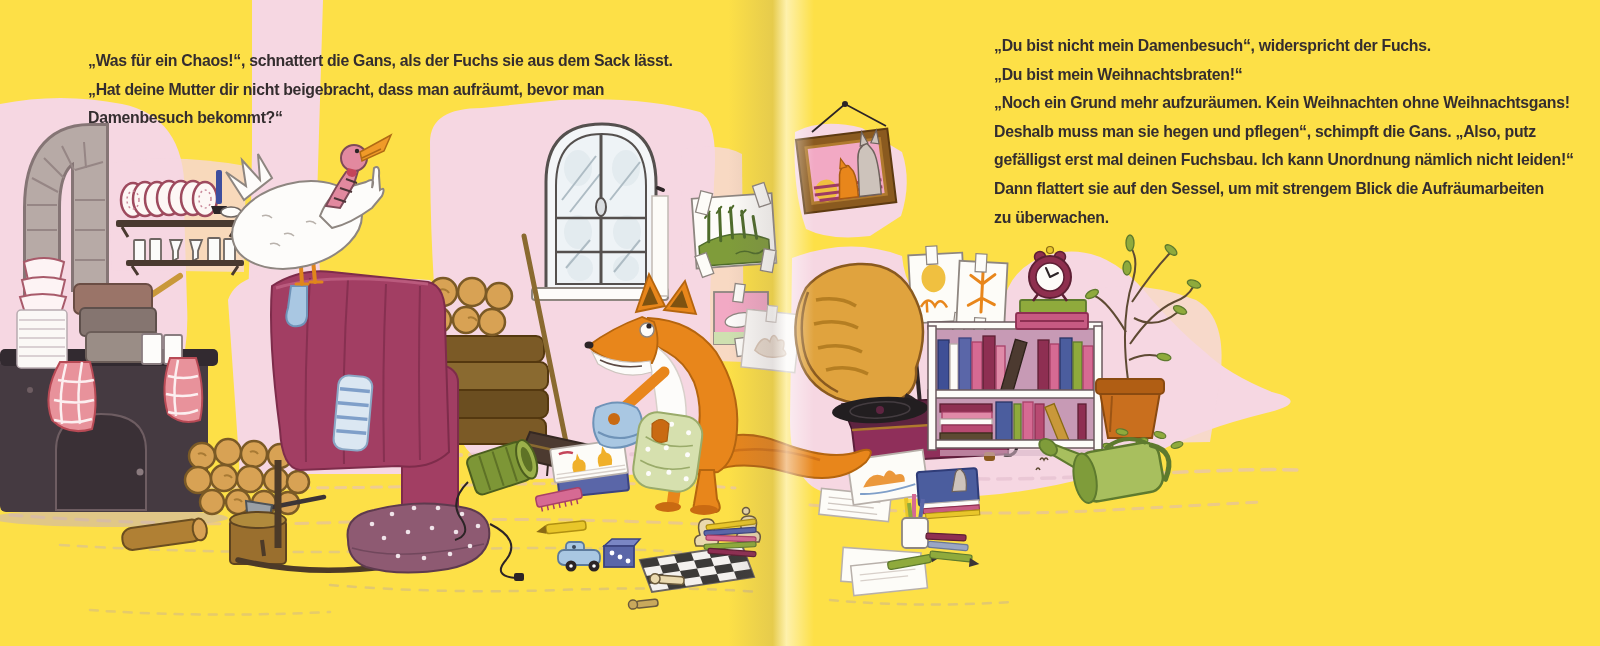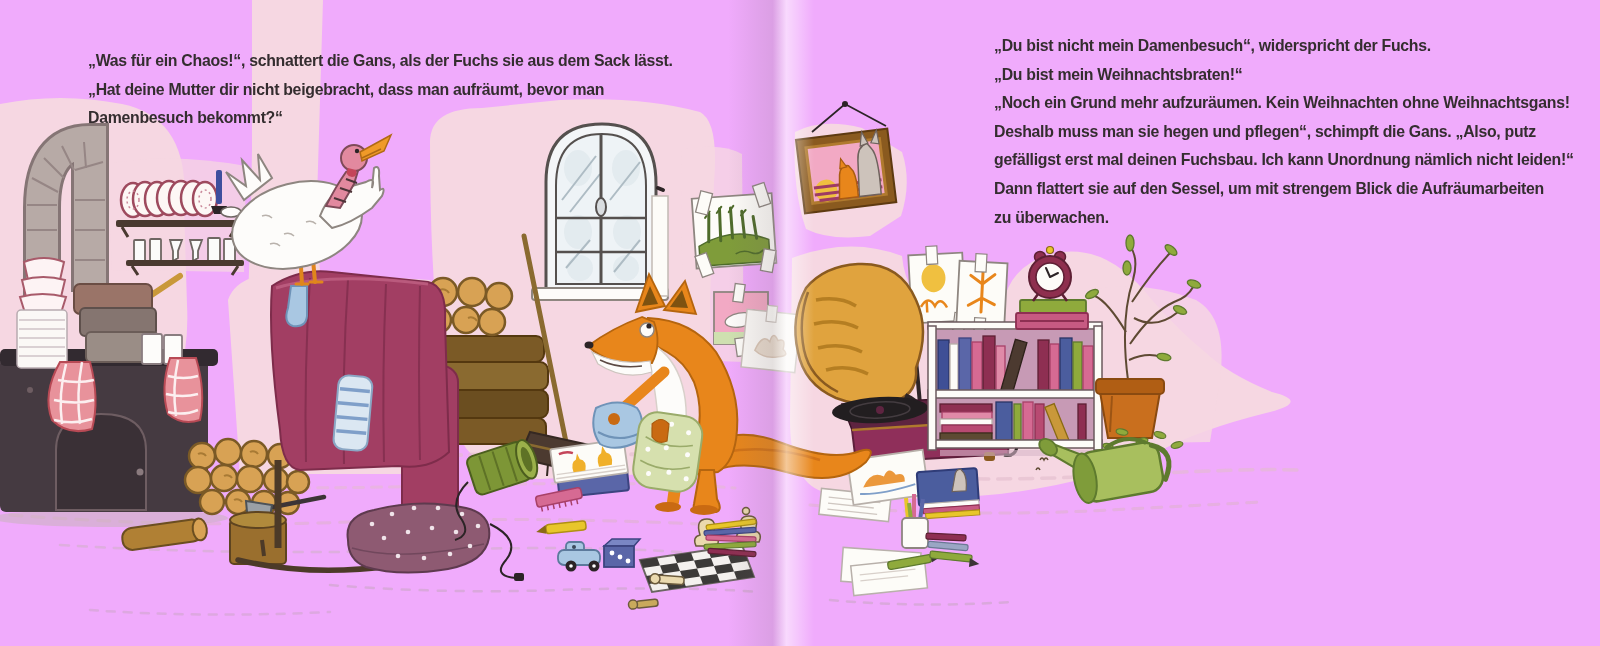--- a/index.html
+++ b/index.html
@@ -1,16 +1,16 @@
 <!DOCTYPE html>
 <html><head>
 <meta charset="utf-8">
 <style>
   html,body{margin:0;padding:0;background:#fff;}
-  .spread{position:relative;width:1600px;height:646px;background:#f0abfc;overflow:hidden;
+  .spread{position:relative;width:1600px;height:646px;background:#fde047;overflow:hidden;
           font-family:"Liberation Sans",sans-serif;}
   .illustration{position:absolute;left:0;top:0;width:1600px;height:646px;}
   .text-block{position:absolute;color:#342d2f;font-size:16.5px;line-height:28.6px;
               letter-spacing:-0.3px;font-weight:bold;}
   .text-block p{margin:0;white-space:nowrap;transform:scaleX(.96);transform-origin:left top;}
   .left-text{left:88px;top:46px;}
   .right-text{left:978px;top:31px;margin-left:16px;}
   .gutter{position:absolute;top:0;height:646px;left:728px;width:86px;pointer-events:none;
     background:linear-gradient(to right,
       rgba(110,96,104,0) 0%,

